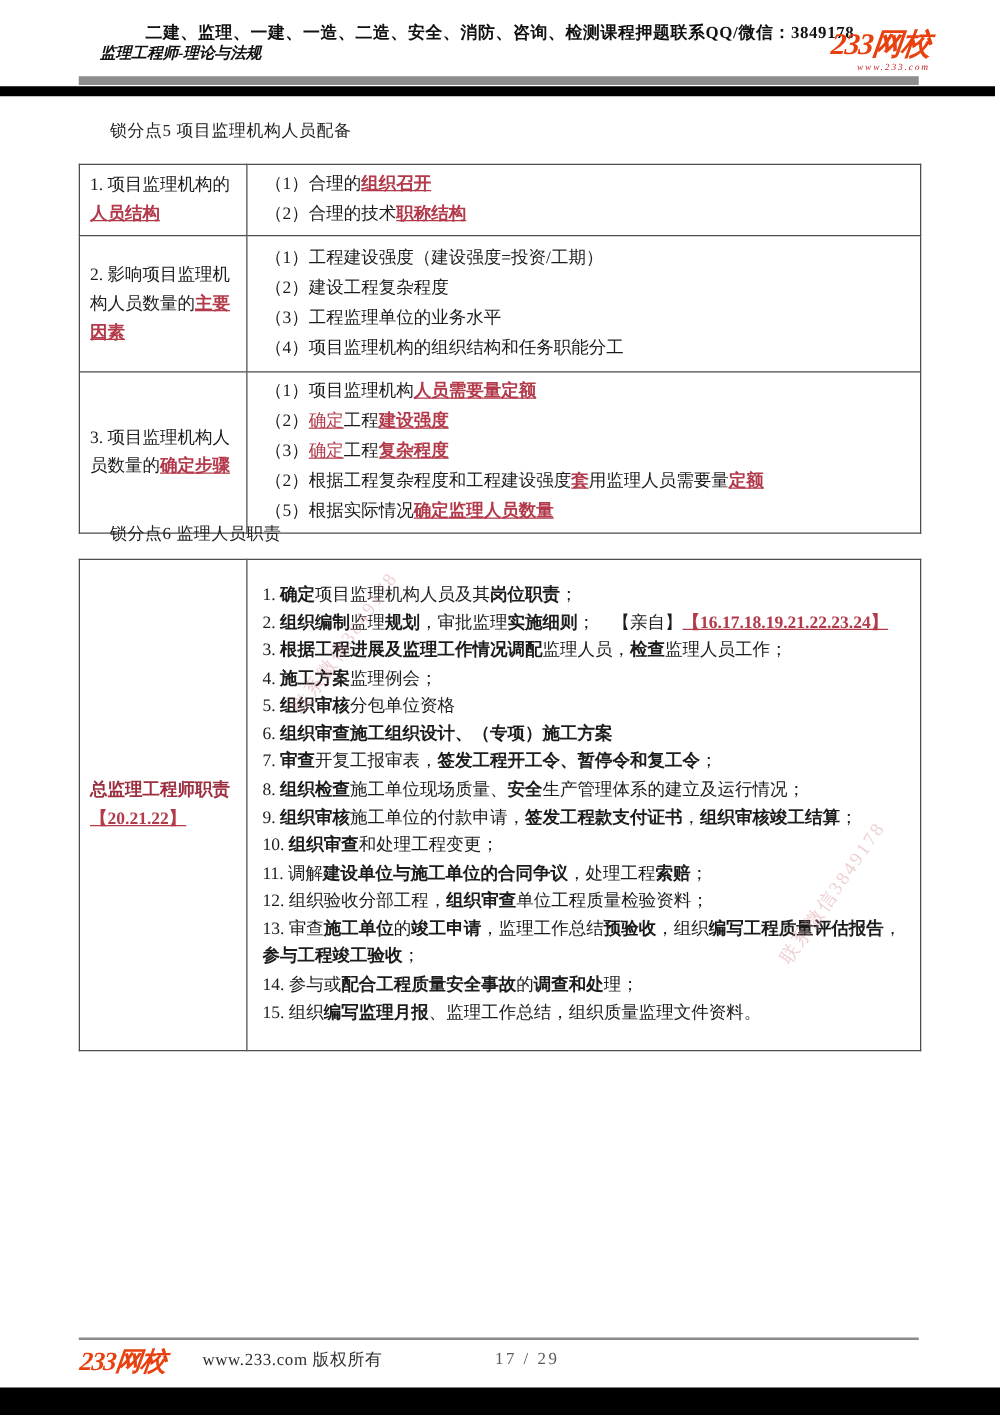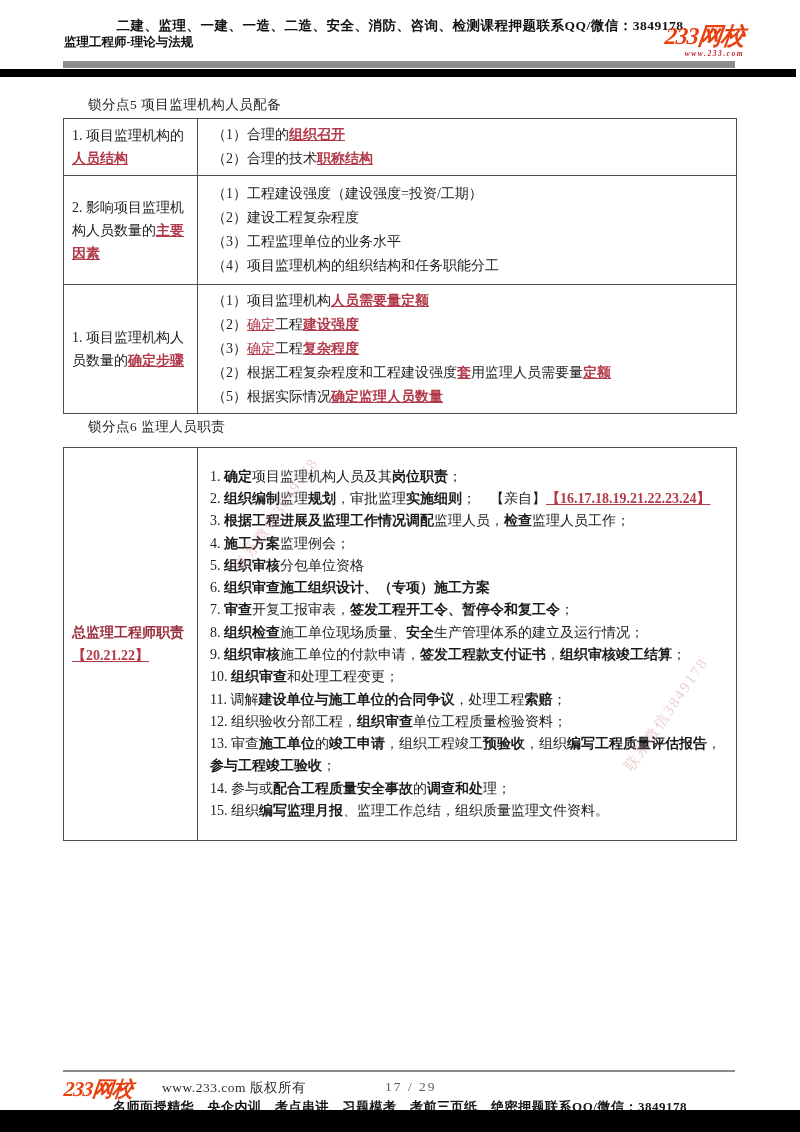--- a/index.html
+++ b/index.html
@@ -8,38 +8,38 @@
     --logo:#e8400f;
   }
   *{margin:0;padding:0;box-sizing:border-box;}
   html,body{background:#fff;}
   body{font-family:"Liberation Serif","DejaVu Serif",serif;color:#1c1c1c;}
   .page{position:relative;width:800px;height:1132px;background:#ffffff;overflow:hidden;margin:4px auto;}
 
   
   .hdr-line1{position:absolute;top:13px;left:0;width:100%;text-align:center;
              font-size:13.5px;font-weight:bold;letter-spacing:.5px;color:#111;}
-  .hdr-line2{position:absolute;top:30px;left:64px;font-size:12.5px;font-weight:bold;color:#111;}
+  .hdr-line2{position:absolute;top:30px;left:80px;font-size:12.5px;font-weight:bold;color:#111;font-style:italic;}
   .logo{position:absolute;top:20px;right:56px;text-align:right;line-height:1;}
   .logo .brand{font-size:24px;font-weight:bold;font-style:italic;color:var(--logo);
                letter-spacing:-1px;transform:skewX(-6deg);display:inline-block;}
-  .logo .url{font-size:7.5px;color:#c1272d;font-weight:bold;letter-spacing:1.5px;margin-top:2px;font-style:italic;}
+  .logo .url{font-size:7.5px;color:#c1272d;font-weight:normal;letter-spacing:1.5px;margin-top:2px;font-style:italic;}
   .gray-bar{position:absolute;top:57px;left:63px;width:672px;height:7px;background:#8d8d8d;}
   .black-bar-top{position:absolute;top:65px;left:0;width:796px;height:8px;background:#000;}
 
   
   .sec-heading{position:absolute;font-size:13.5px;color:#222;letter-spacing:.5px;}
   .heading1{top:92px;left:88px;}
   .heading2{top:414px;left:88px;}
 
   
   table{border-collapse:collapse;table-layout:fixed;}
   td{border:1.5px solid #4d4d4d;vertical-align:middle;font-size:14px;}
   .tbl{position:absolute;left:63px;width:674px;}
-  .tbl1{top:114px;border-radius:18px;}
+  .tbl1{top:127px;border-radius:18px;}
   .tbl2{top:443px;}
   col.left-col{width:134px;}
   .cell-left{padding:4px 6px 4px 8px;line-height:23px;}
   .cell-right{padding:4px 6px 4px 14px;line-height:24px;}
   .tbl1 .r1{height:57px;}
   .tbl1 .r2{height:109px;}
   .tbl1 .r3{height:119px;}
   .tbl2 .r1{height:393px;}
   .tbl2 .cell-right{line-height:22.3px;padding:6px 8px 6px 12px;}
 
@@ -53,21 +53,21 @@
   .wm{position:absolute;font-size:15px;color:rgba(214,140,145,.42);white-space:nowrap;
       transform:rotate(-55deg);transform-origin:left top;letter-spacing:2px;pointer-events:none;}
   .wm1{left:230px;top:560px;}
   .wm2{left:620px;top:760px;}
 
   
   .footer-rule{position:absolute;top:1066px;left:63px;width:672px;height:2px;background:#8a8a8a;}
   .footer-logo{position:absolute;top:1071px;left:64px;font-size:21px;font-weight:bold;
                font-style:italic;color:var(--logo);letter-spacing:-1px;transform:skewX(-6deg);}
   .footer-copy{position:absolute;top:1075px;left:162px;font-size:13.5px;color:#2e2e2e;letter-spacing:.5px;}
-  .footer-page{position:absolute;top:1075px;left:385px;font-size:13.5px;color:#5a5a5a;letter-spacing:2px;}
+  .footer-page{position:absolute;top:1075px;left:396px;font-size:13.5px;color:#5a5a5a;letter-spacing:2px;}
   .banner-text{position:absolute;top:1094px;left:0;width:100%;text-align:center;
                font-size:13px;font-weight:bold;color:#141414;letter-spacing:.5px;z-index:1;}
   .black-bar-bottom{position:absolute;top:1106px;left:0;width:100%;height:26px;background:#000;z-index:2;}
 </style>
 </head>
 <body>
 
 <div class="page">
 
   <div class="hdr-line1">二建、监理、一建、一造、二造、安全、消防、咨询、检测课程押题联系QQ/微信：3849178</div>
@@ -104,21 +104,21 @@
           </td>
       <td class="cell-right">
             <div class="rline"><span>（1）工程建设强度（建设强度=投资/工期）</span></div>
             <div class="rline"><span>（2）建设工程复杂程度</span></div>
             <div class="rline"><span>（3）工程监理单位的业务水平</span></div>
             <div class="rline"><span>（4）项目监理机构的组织结构和任务职能分工</span></div>
           </td>
     </tr>
     <tr class="r3">
       <td class="cell-left">
-            <div class="rline"><span>1. 项目监理机构人员数量的</span><span class="seg-rbu">确定步骤</span></div>
+            <div class="rline"><span>3. 项目监理机构人员数量的</span><span class="seg-rbu">确定步骤</span></div>
           </td>
       <td class="cell-right">
             <div class="rline"><span>（1）项目监理机构</span><span class="seg-rbu">人员需要量定额</span></div>
             <div class="rline"><span>（2）</span><span class="seg-ru">确定</span><span>工程</span><span class="seg-rbu">建设强度</span></div>
             <div class="rline"><span>（3）</span><span class="seg-ru">确定</span><span>工程</span><span class="seg-rbu">复杂程度</span></div>
             <div class="rline"><span>（2）根据工程复杂程度和工程建设强度</span><span class="seg-rbu">套</span><span>用监理人员需要量</span><span class="seg-rbu">定额</span></div>
             <div class="rline"><span>（5）根据实际情况</span><span class="seg-rbu">确定监理人员数量</span></div>
           </td>
     </tr>
   </tbody>
@@ -143,31 +143,30 @@
             <div class="rline"><span>3. </span><span class="seg-b">根据工程进展及监理工作情况调配</span><span>监理人员，</span><span class="seg-b">检查</span><span>监理人员工作；</span></div>
             <div class="rline"><span>4. </span><span class="seg-b">施工方案</span><span>监理例会；</span></div>
             <div class="rline"><span>5. </span><span class="seg-b">组织审核</span><span>分包单位资格</span></div>
             <div class="rline"><span>6. </span><span class="seg-b">组织审查施工组织设计、（专项）施工方案</span></div>
             <div class="rline"><span>7. </span><span class="seg-b">审查</span><span>开复工报审表，</span><span class="seg-b">签发工程开工令、暂停令和复工令</span><span>；</span></div>
             <div class="rline"><span>8. </span><span class="seg-b">组织检查</span><span>施工单位现场质量、</span><span class="seg-b">安全</span><span>生产管理体系的建立及运行情况；</span></div>
             <div class="rline"><span>9. </span><span class="seg-b">组织审核</span><span>施工单位的付款申请，</span><span class="seg-b">签发工程款支付证书</span><span>，</span><span class="seg-b">组织审核竣工结算</span><span>；</span></div>
             <div class="rline"><span>10. </span><span class="seg-b">组织审查</span><span>和处理工程变更；</span></div>
             <div class="rline"><span>11. 调解</span><span class="seg-b">建设单位与施工单位的合同争议</span><span>，处理工程</span><span class="seg-b">索赔</span><span>；</span></div>
             <div class="rline"><span>12. 组织验收分部工程，</span><span class="seg-b">组织审查</span><span>单位工程质量检验资料；</span></div>
-            <div class="rline"><span>13. 审查</span><span class="seg-b">施工单位</span><span>的</span><span class="seg-b">竣工申请</span><span>，组织工程竣工</span><span class="seg-b">预验收</span><span>，组织</span><span class="seg-b">编写工程质量评估报告</span><span>，</span><span class="seg-b">参与工程竣工验收</span><span>；</span></div>
+            <div class="rline"><span>13. 审查</span><span class="seg-b">施工单位</span><span>的</span><span class="seg-b">竣工申请</span><span>，监理工作总结</span><span class="seg-b">预验收</span><span>，组织</span><span class="seg-b">编写工程质量评估报告</span><span>，</span><span class="seg-b">参与工程竣工验收</span><span>；</span></div>
             <div class="rline"><span>14. 参与或</span><span class="seg-b">配合工程质量安全事故</span><span>的</span><span class="seg-b">调查和处</span><span>理；</span></div>
             <div class="rline"><span>15. 组织</span><span class="seg-b">编写监理月报</span><span>、监理工作总结，组织质量监理文件资料。</span></div>
           </td>
     </tr>
   </tbody>
     </table>
 
   <div class="wm wm1">联系微信3849178</div>
   <div class="wm wm2">联系微信3849178</div>
 
   <div class="footer-rule"></div>
   <div class="footer-logo">233网校</div>
   <div class="footer-copy">www.233.com 版权所有</div>
   <div class="footer-page">17 / 29</div>
-  <div class="banner-text">名师面授精华、央企内训、考点串讲、习题模考、考前三页纸、绝密押题联系QQ/微信：3849178</div>
   <div class="black-bar-bottom"></div>
 
 </div>
 
 </body></html>

